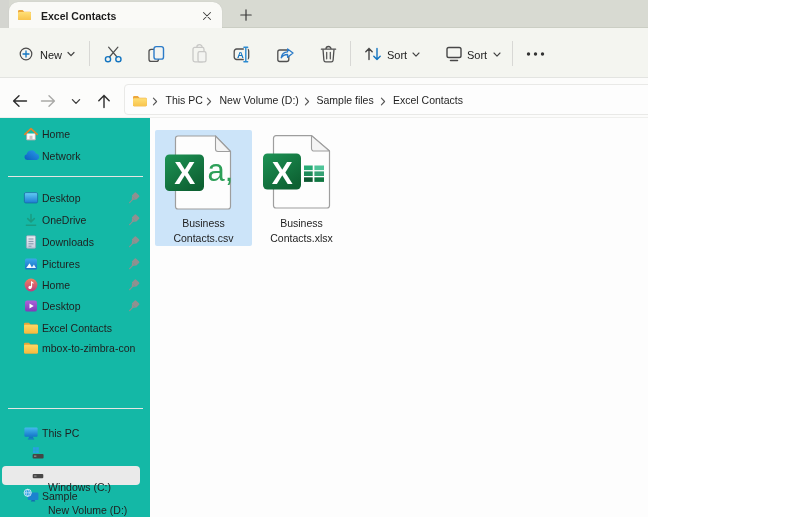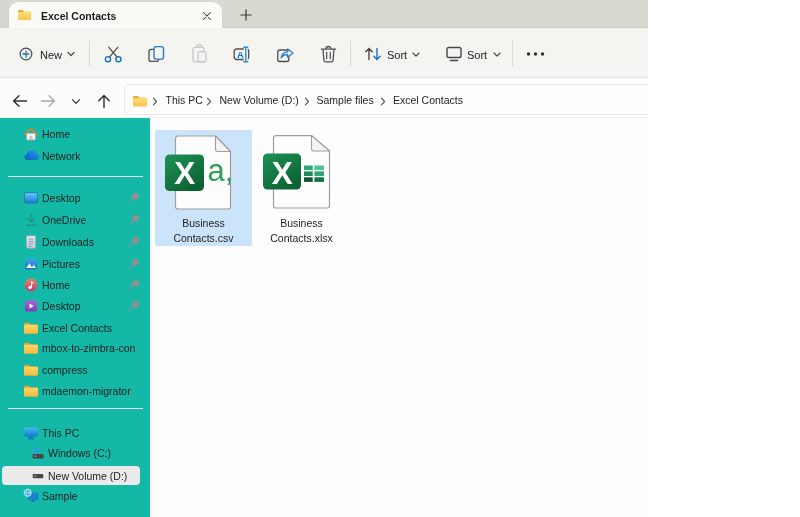--- a/index.html
+++ b/index.html
@@ -23,21 +23,21 @@
 #addr { position:absolute; left:0; top:78px; width:800px; height:40px; background:#fcfcfb; border-bottom:1px solid #efefed; }
 #addrbox { position:absolute; left:124px; top:6px; width:700px; height:31px; background:#fdfdfd; border:1px solid #e9e9e7; border-radius:4px; }
 .crumb { position:absolute; top:9px; font-size:10.5px; color:#1f1f1f; white-space:nowrap; }
 
 
 #side { position:absolute; left:0; top:118px; width:150px; height:399px; }
 .srow { position:absolute; left:0; width:150px; height:21px; }
 .srow .txt { position:absolute; left:42px; top:50%; transform:translateY(-50%); font-size:10.5px; color:#1f1f1f; white-space:nowrap; }
 .srow .ic { position:absolute; left:23px; top:50%; transform:translateY(-50%); }
 .srow.ind .ic { left:30px; }
-.srow.ind .txt { left:48px; }
+.srow.ind .txt { left:48px;margin-top:34px; }
 .pin { position:absolute; left:128px; top:50%; transform:translateY(-50%); }
 .ssep { position:absolute; left:8px; width:135px; height:1px; background:#e5e5e3; }
 #selrow { position:absolute; left:2px; top:466px; width:138px; height:19px; background:#eaeaea; border-radius:4px; }
 
 
 #content { position:absolute; left:150px; top:118px; width:650px; height:399px; background:#fdfdfd; }
 .tile { position:absolute; width:97px; height:116px; border-radius:2px; }
 .tile.sel { background:#cce4f9; }
 .flabel { position:absolute; width:97px; text-align:center; font-size:10.5px; color:#1d1d1d; line-height:14.6px; }
 </style>
@@ -348,32 +348,20 @@
           <use href="#folder16"></use>
         </svg>
       <span class="txt">Excel Contacts</span>
     </div>
     <div class="srow" style="top:219.5px">
       <svg class="ic" width="16" height="14" viewBox="0 0 16 14">
           <use href="#folder16"></use>
         </svg>
       <span class="txt">mbox-to-zimbra-con</span>
     </div>
-    <div class="srow" style="top:241.5px">
-      <svg class="ic" width="16" height="14" viewBox="0 0 16 14">
-          <use href="#folder16"></use>
-        </svg>
-      <span class="txt">compress</span>
-    </div>
-    <div class="srow" style="top:262.5px">
-      <svg class="ic" width="16" height="14" viewBox="0 0 16 14">
-          <use href="#folder16"></use>
-        </svg>
-      <span class="txt">mdaemon-migrator</span>
-    </div>
     <div class="ssep" style="top:290px"></div>
     <div class="srow" style="top:304.5px">
       <svg class="ic" width="16" height="16" viewBox="0 0 16 16">
         <defs>
             <linearGradient id="tpg" x1="0" y1="0" x2="0" y2="1">
               <stop offset="0" stop-color="#45bbee"></stop>
               <stop offset="1" stop-color="#1474c9"></stop>
             </linearGradient>
           </defs>
         <rect x="1.4" y="2.4" width="13.2" height="9.4" rx="1.2" fill="url(#tpg)"></rect>

